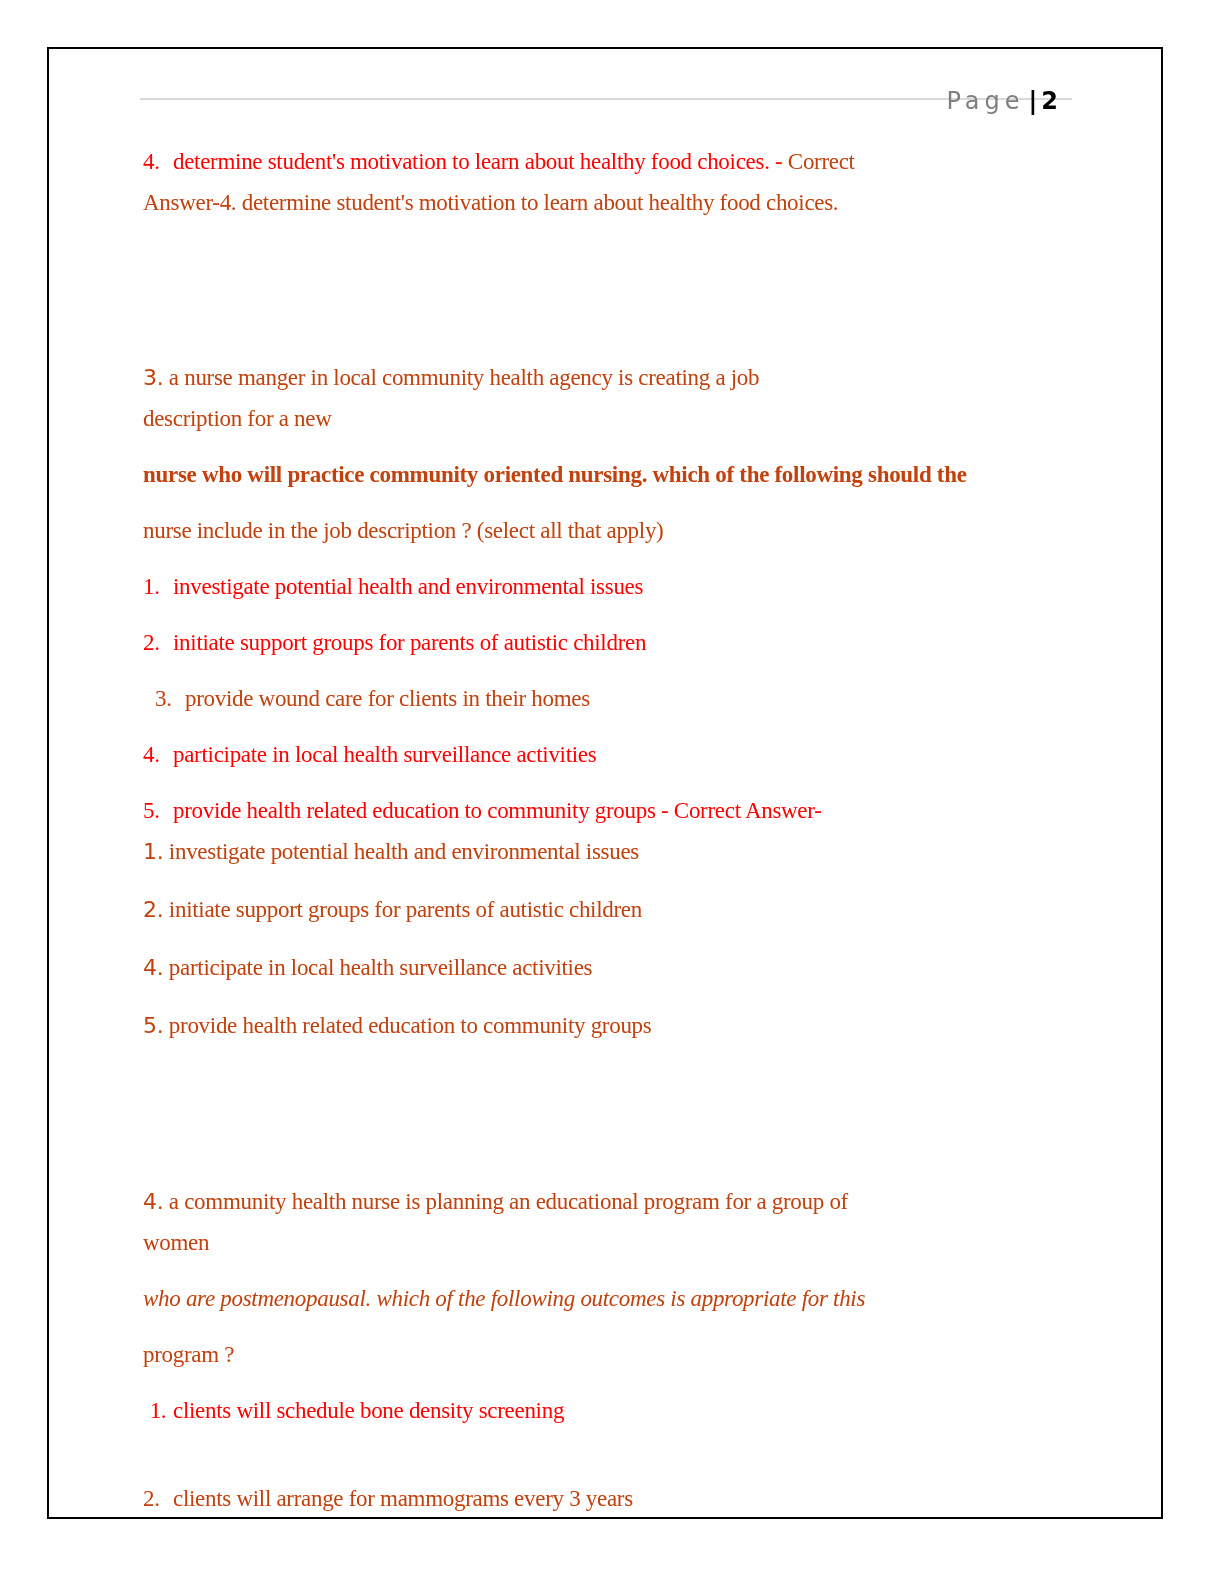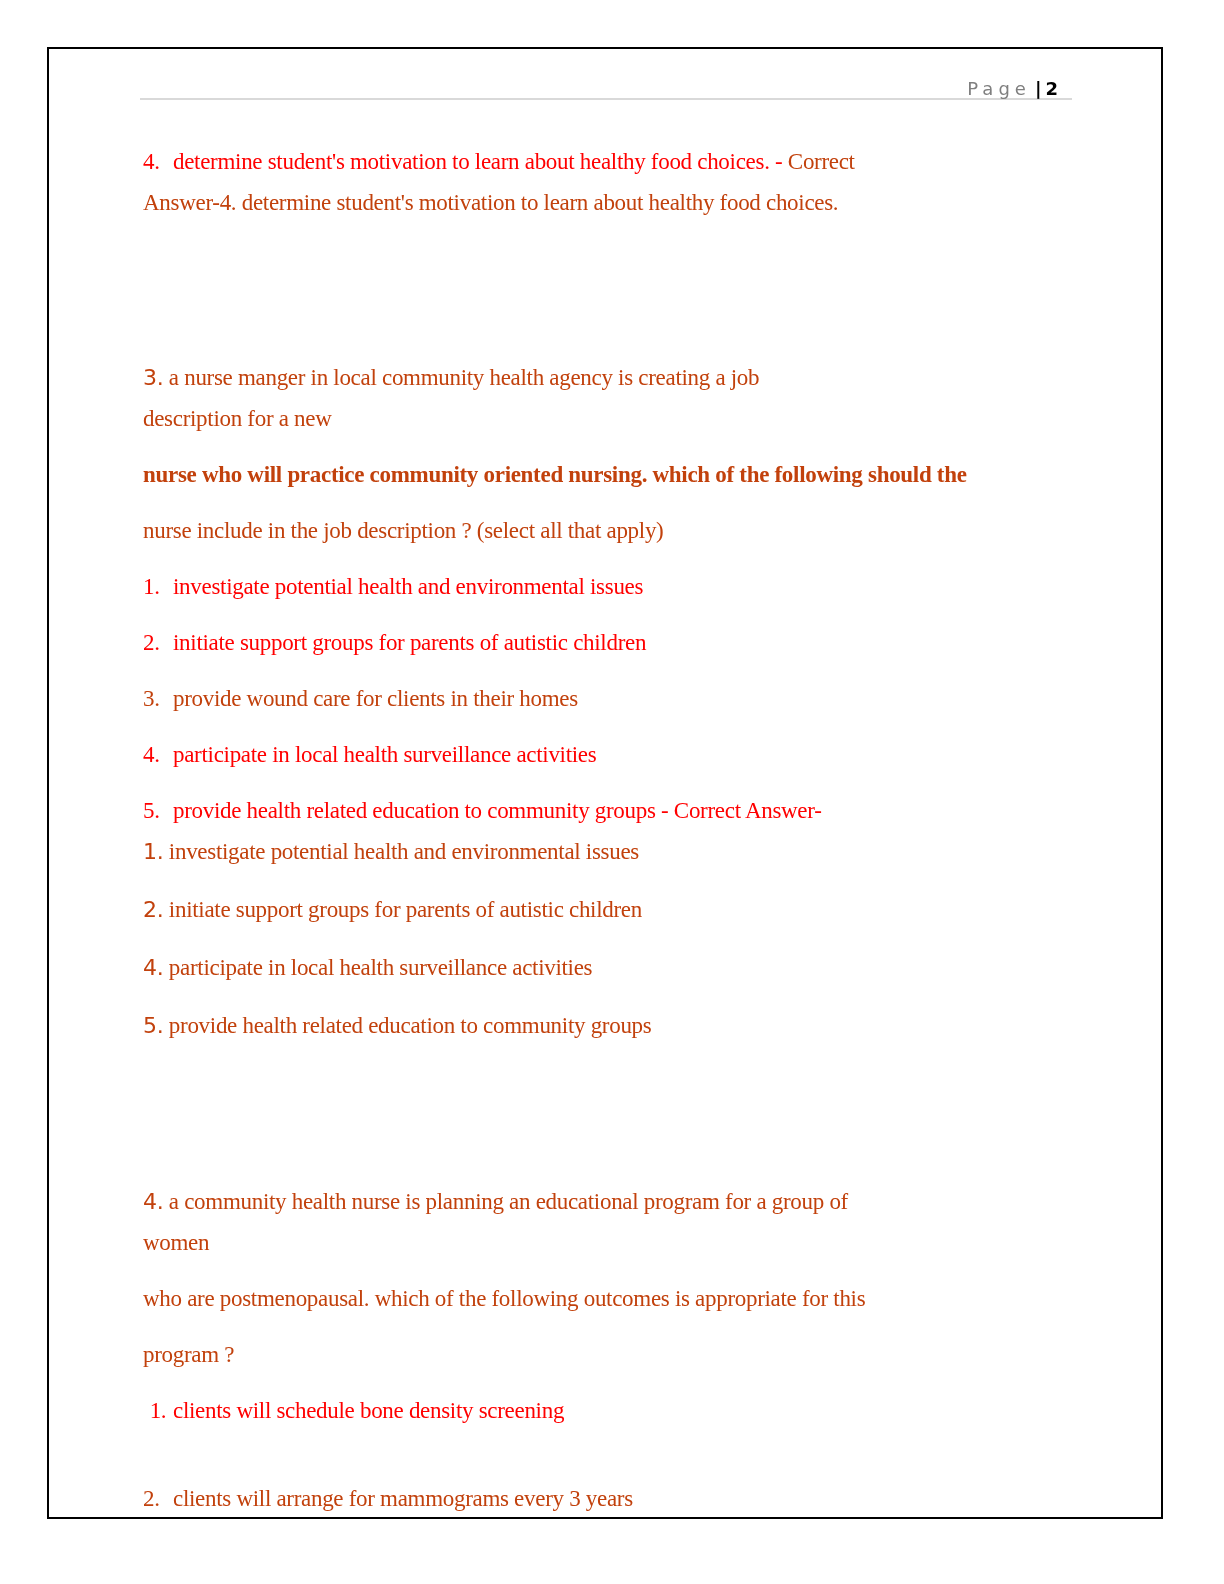--- a/index.html
+++ b/index.html
@@ -28,23 +28,23 @@
       position: absolute;
       left: 140px;
       top: 70px;
       width: 932px;
       height: 28px;
       border-bottom: 2px solid #d9d9d9;
     }
     .header-text {
       position: absolute;
       right: 14px;
-      top: 8px;
+      top: 20px;
       font-family: "DejaVu Sans", sans-serif;
-      font-size: 18px;
+      font-size: 24px;
       line-height: 22px;
       color: #7f7f7f;
       letter-spacing: 5px;
     }
     .header-sep {
       color: #000000;
       font-weight: bold;
       letter-spacing: 0;
       margin-left: 4px;
       margin-right: 4px;
@@ -96,21 +96,21 @@
 <div class="line black" style="top:405px;">description for a new</div>
 <div class="line black" style="top:461px;font-weight:bold;">nurse who will practice community oriented nursing. which of the following should the</div>
 <div class="line black" style="top:517px;">nurse include in the job description ? (select all that apply)</div>
 
 <div class="line red" style="top:573px;">
   <span class="num">1.</span><span>investigate potential health and environmental issues</span>
 </div>
 <div class="line red" style="top:629px;">
   <span class="num">2.</span><span>initiate support groups for parents of autistic children</span>
 </div>
-<div class="line black" style="top:685px;">
+<div class="line black" style="top:685px;margin-left:12px;">
   <span class="num">3.</span><span>provide wound care for clients in their homes</span>
 </div>
 <div class="line red" style="top:741px;">
   <span class="num">4.</span><span>participate in local health surveillance activities</span>
 </div>
 <div class="line red" style="top:797px;">
   <span class="num">5.</span><span>provide health related education to community groups - Correct Answer-</span>
 </div>
 
 <div class="line black" style="top:838px;">
@@ -123,21 +123,21 @@
   <span class="sans-num">4.</span>&nbsp;<span>participate in local health surveillance activities</span>
 </div>
 <div class="line black" style="top:1012px;">
   <span class="sans-num">5.</span>&nbsp;<span>provide health related education to community groups</span>
 </div>
 
 <div class="line black" style="top:1188px;">
   <span class="sans-num">4.</span>&nbsp;<span>a community health nurse is planning an educational program for a group of</span>
 </div>
 <div class="line black" style="top:1229px;">women</div>
-<div class="line black" style="top:1285px;">who are postmenopausal. which of the following outcomes is appropriate for this</div>
+<div class="line black" style="top:1285px;font-style:italic;">who are postmenopausal. which of the following outcomes is appropriate for this</div>
 <div class="line black" style="top:1341px;">program ?</div>
 
 <div class="line red" style="top:1397px;text-align:center;">
   <span class="num">1.</span><span>clients will schedule bone density screening</span>
 </div>
 <div class="line black" style="top:1485px;">
   <span class="num">2.</span><span>clients will arrange for mammograms every 3 years</span>
 </div>
 
 </body></html>

